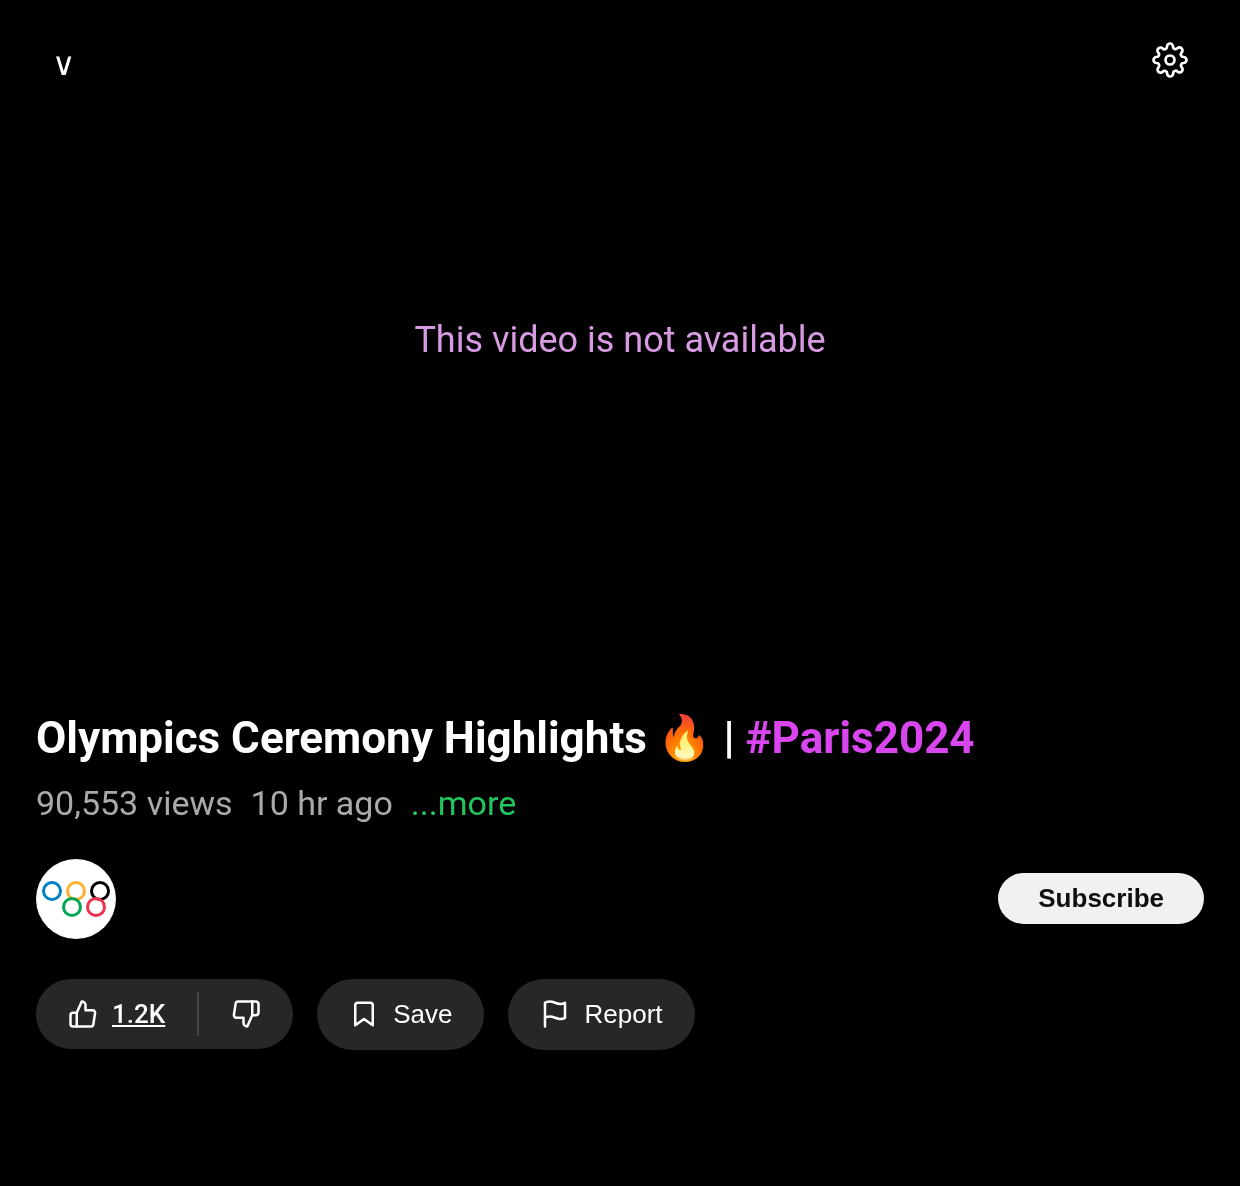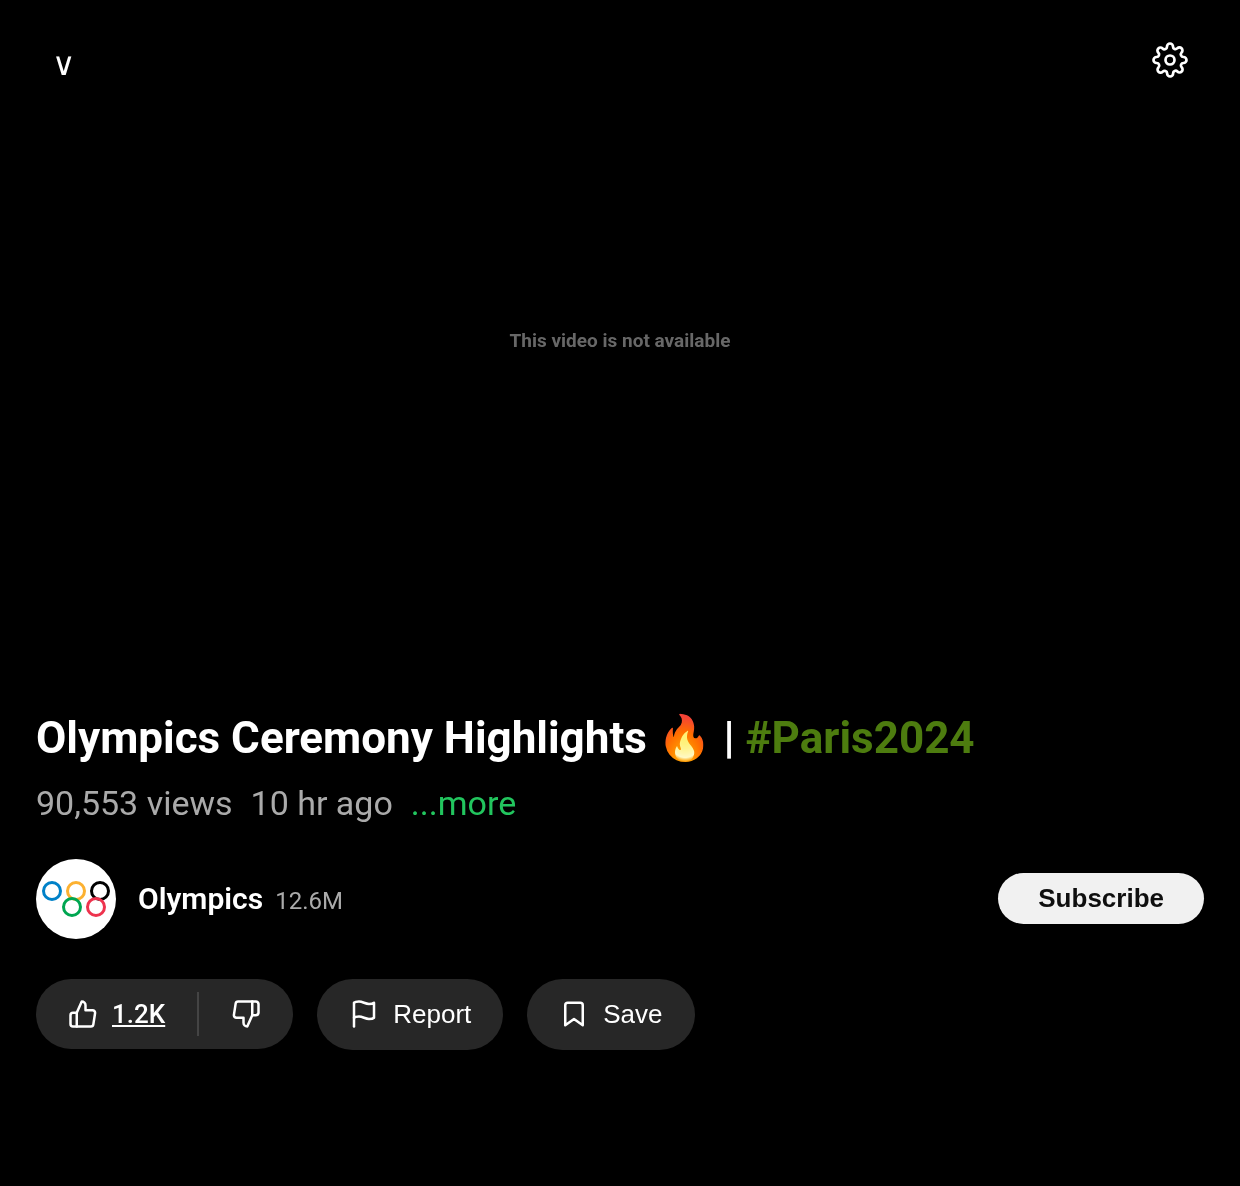--- a/index.html
+++ b/index.html
@@ -23,23 +23,23 @@
       width: 100%;
       height: 680px;
       background-color: #000000;
       position: relative;
       display: flex;
       align-items: center;
       justify-content: center;
     }
 
     .video-unavailable-text {
-      color: #737373;
-      font-size: 19px;
-      font-weight: 700;
+      color: #f0abfc;
+      font-size: 36px;
+      font-weight: 400;
       opacity: 0.9;
     }
 
     .chevron-down-btn {
       position: absolute;
       top: 48px;
       left: 52px;
       background: none;
       border: none;
       cursor: pointer;
@@ -73,21 +73,21 @@
 
     .video-title {
       font-size: 44px;
       font-weight: 700;
       color: #ffffff;
       line-height: 1.2;
       margin-bottom: 18px;
     }
 
     .video-title .hashtag {
-      color: #4d7c0f;
+      color: #d946ef;
       margin-top: 36px;
     }
 
     .video-meta {
       font-size: 34px;
       color: #aaaaaa;
       margin-bottom: 36px;
       display: flex;
       align-items: center;
       gap: 18px;
@@ -289,23 +289,20 @@
           <div class="rings-top">
             <div class="ring ring-blue"></div>
             <div class="ring ring-yellow"></div>
             <div class="ring ring-black"></div>
           </div>
           <div class="rings-bottom">
             <div class="ring ring-green"></div>
             <div class="ring ring-red"></div>
           </div>
         </div>
-      </div>
-      <div class="channel-text">
-        <span class="channel-name">Olympics</span><span class="subscriber-count">12.6M</span>
       </div>
     </div>
     <button class="subscribe-btn">Subscribe</button>
   </div>
 
   <div class="action-row">
 
     <div class="action-pill-likes">
       <div class="like-section">
         <svg class="icon-svg" viewBox="0 0 24 24">
@@ -318,26 +315,26 @@
       <div class="dislike-section">
         <svg class="icon-svg" viewBox="0 0 24 24">
           <path d="M10 15v4a3 3 0 0 0 3 3l4-9V2H5.72a2 2 0 0 0-2 1.7l-1.38 9a2 2 0 0 0 2 2.3H10z"></path>
           <path d="M17 2h2.67A2.31 2.31 0 0 1 22 4v7a2.31 2.31 0 0 1-2.33 2H17"></path>
         </svg>
       </div>
     </div>
 
     <button class="action-pill">
       <svg class="icon-svg" viewBox="0 0 24 24">
+        <path d="M19 21l-7-5-7 5V5a2 2 0 0 1 2-2h10a2 2 0 0 1 2 2z"></path>
+      </svg>
+      <span>Save</span>
+    </button>
+
+    <button class="action-pill">
+      <svg class="icon-svg" viewBox="0 0 24 24">
         <path d="M4 15s1-1 4-1 5 2 8 2 4-1 4-1V3s-1 1-4 1-5-2-8-2-4 1-4 1z"></path>
         <line x1="4" y1="22" x2="4" y2="15"></line>
       </svg>
       <span>Report</span>
     </button>
-
-    <button class="action-pill">
-      <svg class="icon-svg" viewBox="0 0 24 24">
-        <path d="M19 21l-7-5-7 5V5a2 2 0 0 1 2-2h10a2 2 0 0 1 2 2z"></path>
-      </svg>
-      <span>Save</span>
-    </button>
   </div>
 </div>
 
 </body></html>

